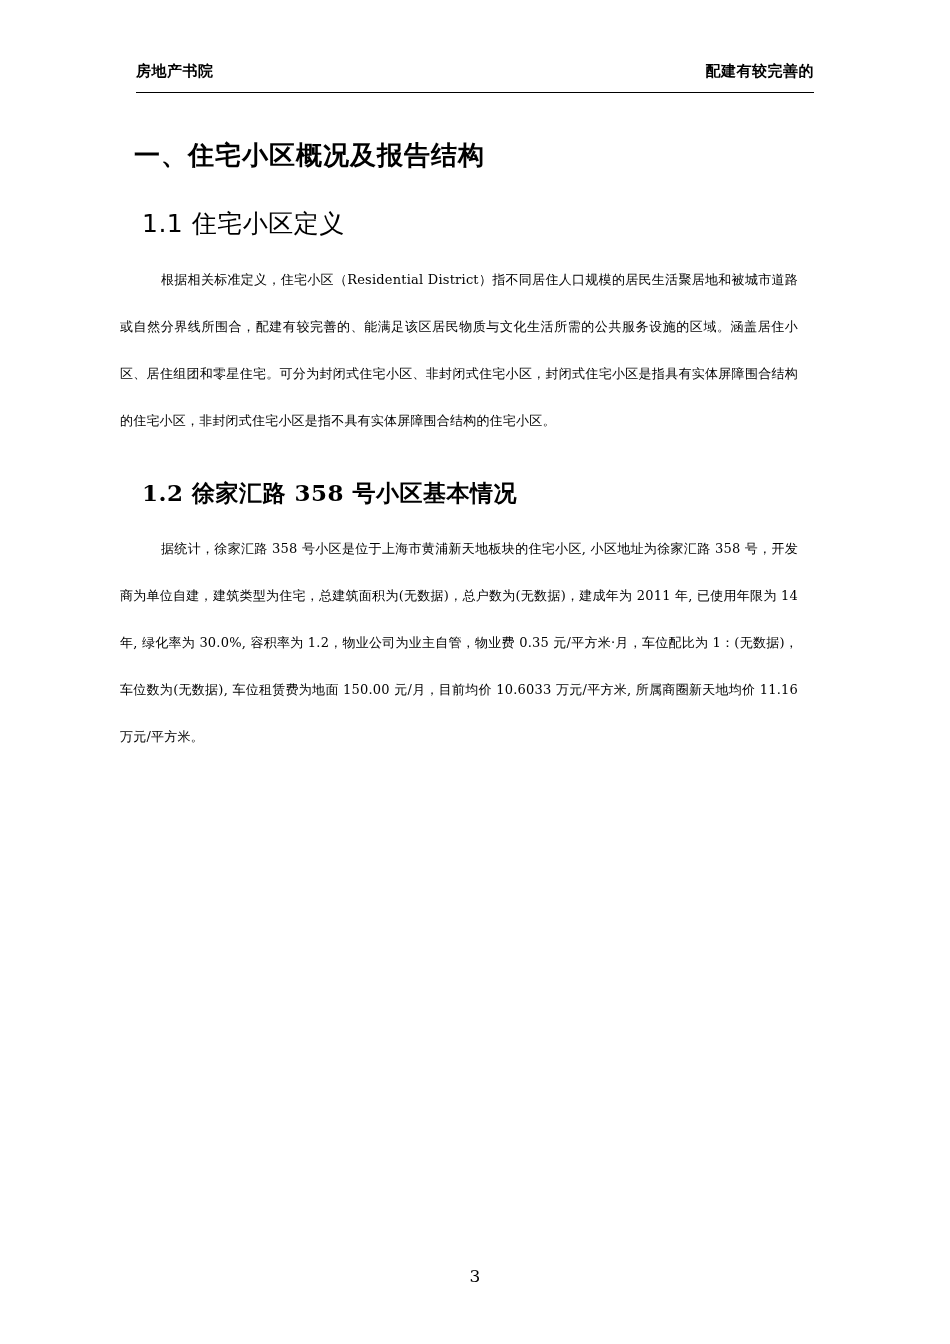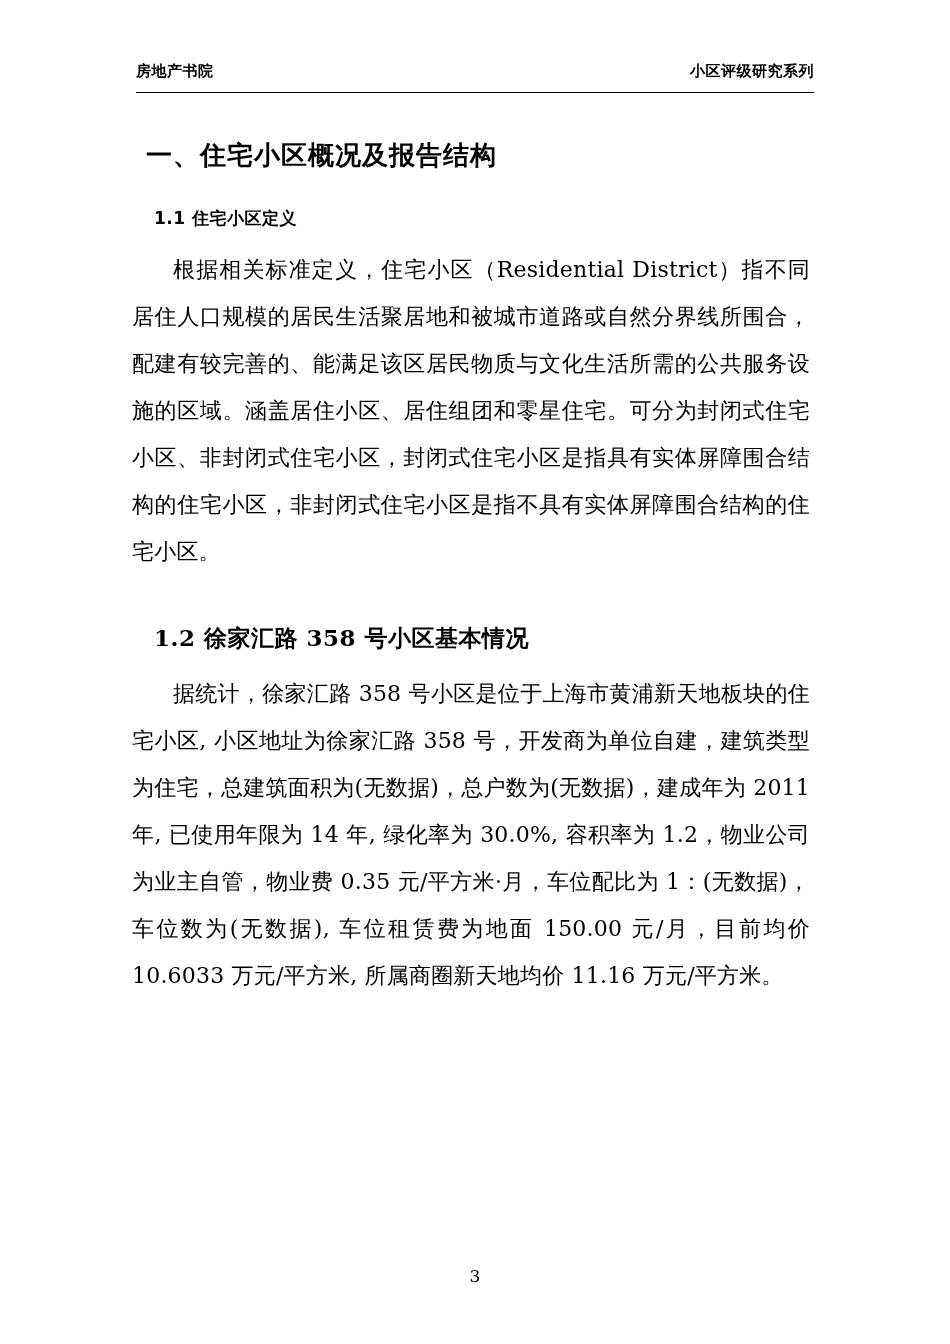--- a/index.html
+++ b/index.html
@@ -37,50 +37,50 @@
   .header-rule {
     position: absolute;
     top: 92px;
     left: 136px;
     right: 136px;
     border-bottom: 1.5px solid #000;
   }
   .content {
     position: absolute;
     top: 124px;
-    left: 132px;
+    left: 120px;
     width: 678px;
   }
   h1.sec-title {
     font-family: "DejaVu Sans", "Liberation Sans", sans-serif;
     font-size: 26px;
     font-weight: bold;
     margin: 14px 0 0 0;
     padding-left: 14px;
     letter-spacing: 1px;
   }
   h2.sub-title {
     font-family: "DejaVu Sans", "Liberation Sans", sans-serif;
-    font-size: 17px;
-    font-weight: bold;
+    font-size: 25px;
+    font-weight: normal;
     margin: 34px 0 0 0;
     padding-left: 22px;
     letter-spacing: 0.5px;
   }
   h2.sub-title-serif {
     font-family: "DejaVu Serif", "Liberation Serif", serif;
     font-size: 23px;
     font-weight: bold;
-    margin: 48px 0 0 0;
+    margin: 34px 0 0 0;
     padding-left: 22px;
     letter-spacing: 0.5px;
   }
   p.body-text {
     font-family: "DejaVu Serif", "Liberation Serif", serif;
-    font-size: 22px;
+    font-size: 13px;
     line-height: 47px;
     margin: 16px 0 0 0;
     text-align: justify;
     text-justify: inter-ideograph;
     text-indent: 41px;
     letter-spacing: 0.2px;
   }
   .footer {
     position: absolute;
     bottom: 58px;
@@ -91,21 +91,21 @@
     font-size: 17px;
   }
 </style>
 </head>
 <body>
 
 <div class="page">
 
   <div class="header">
     <span>房地产书院</span>
-    <span>小区评级研究系列</span>
+    <span>配建有较完善的</span>
   </div>
   <div class="header-rule"></div>
 
   <div class="content">
 
     <h1 class="sec-title">一、住宅小区概况及报告结构</h1>
 
     <h2 class="sub-title">1.1  住宅小区定义</h2>
     <p class="body-text">根据相关标准定义，住宅小区（Residential District）指不同居住人口规模的居民生活聚居地和被城市道路或自然分界线所围合，配建有较完善的、能满足该区居民物质与文化生活所需的公共服务设施的区域。涵盖居住小区、居住组团和零星住宅。可分为封闭式住宅小区、非封闭式住宅小区，封闭式住宅小区是指具有实体屏障围合结构的住宅小区，非封闭式住宅小区是指不具有实体屏障围合结构的住宅小区。</p>
 

